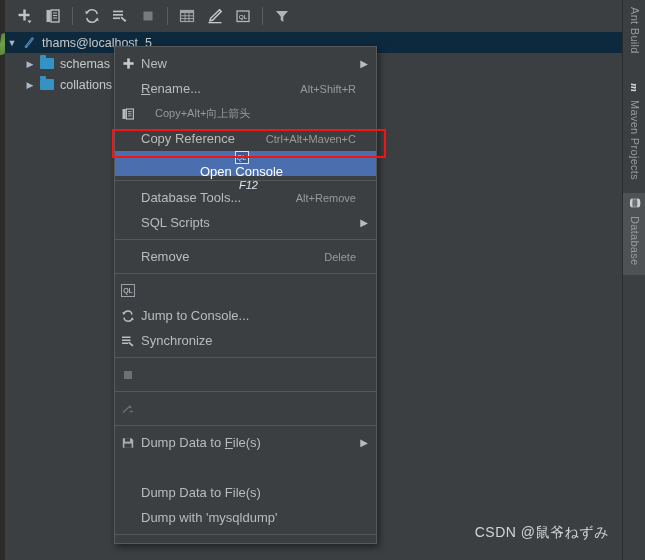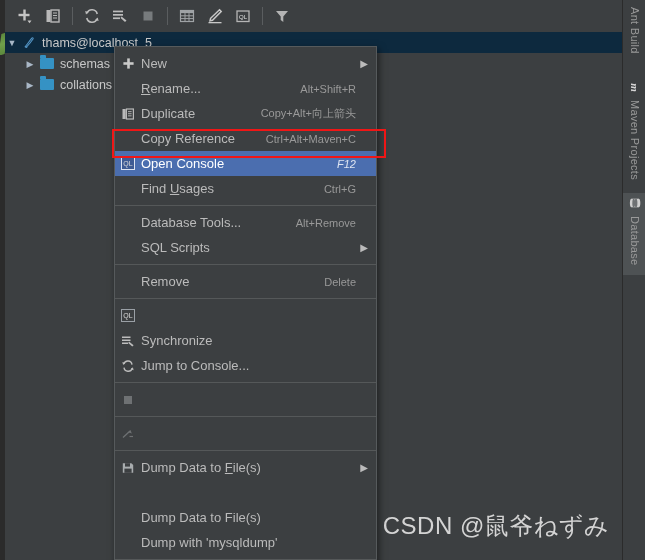--- a/index.html
+++ b/index.html
@@ -124,21 +124,21 @@
   .mi {
     position: relative;
     height: 25px;
     display: flex; align-items: center;
     padding: 0 8px 0 0;
     font-size: 13px;
     color: #bbbbbb;
     white-space: nowrap;
   }
   .mi.disabled { color: #787878; }
-  .mi.highlight { background: #4b6eaf; color: #ffffff; }
+  .mi.highlight { background: #4b6eaf; color: #ffffff; flex-direction: column; }
   .mi .mi-icon {
     width: 26px; min-width: 26px;
     display: flex; align-items: center; justify-content: center;
   }
   .mi .mi-label { flex: 1 1 auto; }
   .mi .mi-short { color: #999999; font-size: 11px; padding-left: 14px; }
   .mi.highlight .mi-short { color: #dfe6f2; font-style: italic; }
   .mi.disabled .mi-short { color: #6e6e6e; }
   .mi .mi-arrow {
     width: 12px; min-width: 12px;
@@ -159,21 +159,21 @@
     border: 2px solid #f01616;
     z-index: 40;
     pointer-events: none;
   }
 
   
   .watermark {
     position: absolute;
     right: 36px; bottom: 18px;
     color: #d4d4d4;
-    font-size: 24px;
+    font-size: 14px;
     letter-spacing: 0.5px;
     z-index: 5;
   }
 
   
   .sqlbox {
     width: 14px; height: 13px;
     border: 1px solid #9aa0a6;
     background: #3c3f41;
     display:flex; align-items:center; justify-content:center;
@@ -339,47 +339,40 @@
     <div class="mi">
       <div class="mi-icon">
         <svg width="14" height="14" viewBox="0 0 14 14">
           <rect x="1.5" y="2" width="3.2" height="10" fill="#b9b9b9"></rect>
           <rect x="5.4" y="2" width="7" height="10" fill="none" stroke="#b9b9b9" stroke-width="1.2"></rect>
           <rect x="7" y="4.2" width="3.6" height="0.9" fill="#b9b9b9"></rect>
           <rect x="7" y="6.3" width="3.6" height="0.9" fill="#b9b9b9"></rect>
           <rect x="7" y="8.4" width="3.6" height="0.9" fill="#b9b9b9"></rect>
         </svg>
       </div>
-      <div class="mi-label">Duplicate</div>
       <div class="mi-short">Copy+Alt+向上箭头</div>
       <div class="mi-arrow"></div>
     </div>
 
     <div class="mi">
       <div class="mi-icon"></div>
       <div class="mi-label">Copy Reference</div>
       <div class="mi-short">Ctrl+Alt+Maven+C</div>
       <div class="mi-arrow"></div>
     </div>
 
     <div class="mi highlight">
       <div class="mi-icon">
         <div class="sqlbox" style="border-color:#dce3f0;background:#3e5b94;">QL</div>
       </div>
       <div class="mi-label">Open Console</div>
       <div class="mi-short">F12</div>
       <div class="mi-arrow"></div>
     </div>
 
-    <div class="mi">
-      <div class="mi-icon"></div>
-      <div class="mi-label">Find <u>U</u>sages</div>
-      <div class="mi-short">Ctrl+G</div>
-      <div class="mi-arrow"></div>
-    </div>
 
     <div class="mi-sep"></div>
 
     <div class="mi">
       <div class="mi-icon"></div>
       <div class="mi-label">Database Tools...</div>
       <div class="mi-short">Alt+Remove</div>
       <div class="mi-arrow"></div>
     </div>
 
@@ -399,50 +392,50 @@
     </div>
 
     <div class="mi-sep"></div>
 
     <div class="mi">
       <div class="mi-icon">
         <div class="sqlbox">QL</div>
       </div>
       <div class="mi-label"></div>
       <div class="mi-short"></div>
+      <div class="mi-arrow"></div>
+    </div>
+
+    <div class="mi">
+      <div class="mi-icon">
+        <svg width="14" height="14" viewBox="0 0 14 14">
+          <path d="M2.8 5 A4.2 4.2 0 0 1 11 5.6" fill="none" stroke="#bdbdbd" stroke-width="1.4"></path>
+          <path d="M11.2 9.2 A4.2 4.2 0 0 1 3 8.6" fill="none" stroke="#bdbdbd" stroke-width="1.4"></path>
+          <path d="M1.4 3 L4.2 3.9 L2.1 6 Z" fill="#bdbdbd"></path>
+          <path d="M12.6 11.2 L9.8 10.3 L11.9 8.2 Z" fill="#bdbdbd"></path>
+        </svg>
+      </div>
+      <div class="mi-label">Jump to Console...</div>
       <div class="mi-arrow"></div>
     </div>
 
     <div class="mi">
       <div class="mi-icon">
         <svg width="14" height="14" viewBox="0 0 14 14">
           <rect x="1" y="2.5" width="8.5" height="1.5" fill="#bdbdbd"></rect>
           <rect x="1" y="5.5" width="8.5" height="1.5" fill="#bdbdbd"></rect>
           <rect x="1" y="8.5" width="6" height="1.5" fill="#bdbdbd"></rect>
           <path d="M8 7.6 L12.6 11.2 L11.3 12.6 L7.2 9 Z" fill="#bdbdbd"></path>
         </svg>
       </div>
       <div class="mi-label">Synchronize</div>
       <div class="mi-short"></div>
       <div class="mi-arrow"></div>
     </div>
 
-    <div class="mi">
-      <div class="mi-icon">
-        <svg width="14" height="14" viewBox="0 0 14 14">
-          <path d="M2.8 5 A4.2 4.2 0 0 1 11 5.6" fill="none" stroke="#bdbdbd" stroke-width="1.4"></path>
-          <path d="M11.2 9.2 A4.2 4.2 0 0 1 3 8.6" fill="none" stroke="#bdbdbd" stroke-width="1.4"></path>
-          <path d="M1.4 3 L4.2 3.9 L2.1 6 Z" fill="#bdbdbd"></path>
-          <path d="M12.6 11.2 L9.8 10.3 L11.9 8.2 Z" fill="#bdbdbd"></path>
-        </svg>
-      </div>
-      <div class="mi-label">Jump to Console...</div>
-      <div class="mi-arrow"></div>
-    </div>
-
     <div class="mi-sep"></div>
 
     <div class="mi disabled">
       <div class="mi-icon">
         <svg width="14" height="14" viewBox="0 0 14 14">
             <rect x="3" y="3" width="8" height="8" fill="#6e7173"></rect>
           </svg>
       </div>
       <div class="mi-label"></div>
       <div class="mi-short"></div>

